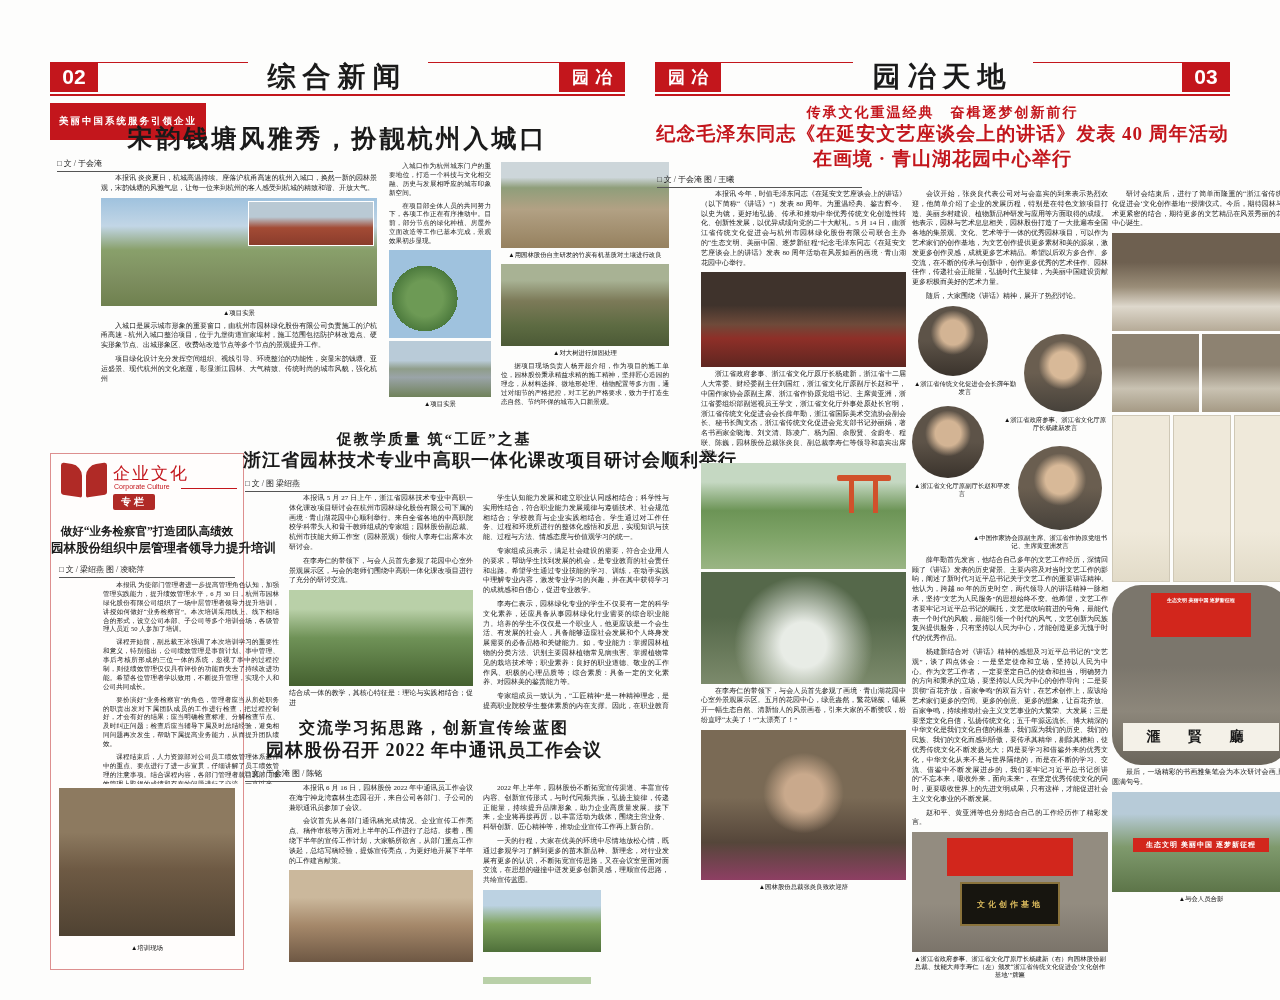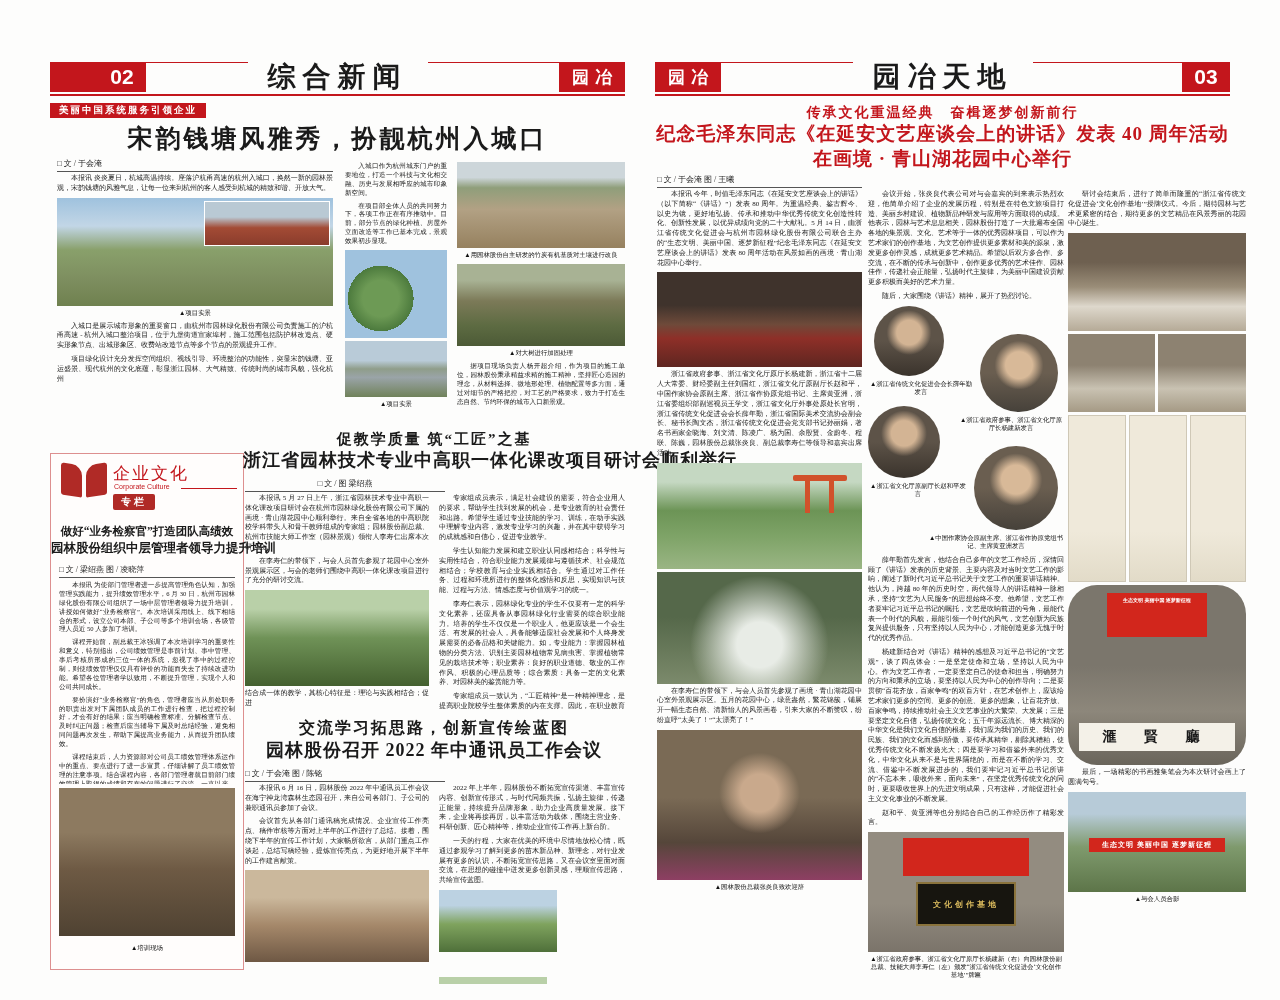--- a/index.html
+++ b/index.html
@@ -10,25 +10,25 @@
   .hdr{position:absolute;width:575px;height:34px;}
   .hdr-box{position:absolute;top:0;height:30px;background:#c3161c;color:#fff;display:flex;
     align-items:center;justify-content:center;font-weight:bold;}
   .hdr-num{width:48px;font-size:21px;font-family:"Liberation Sans",sans-serif;}
   .hdr-brand{width:66px;font-size:17px;letter-spacing:6px;padding-left:6px;box-sizing:border-box;}
   .hdr-line-top{position:absolute;top:0;height:0;border-top:1.5px solid #c3161c;}
   .hdr-line-bot{position:absolute;left:0;right:0;top:32px;border-top:2px solid #c3161c;}
   .hdr-title{position:absolute;left:50%;transform:translateX(-50%);top:-4px;background:#fdfdfc;
     padding:0 20px;font-size:28px;font-weight:bold;letter-spacing:7px;white-space:nowrap;}
   .tagline{position:absolute;background:#c3161c;color:#fff;font-size:9.5px;font-weight:bold;
-    letter-spacing:2px;height:15px;line-height:15px;padding:0 9px;}
+    letter-spacing:2px;height:15px;line-height:15px;padding:11px 9px;}
   
   .story-title{position:absolute;left:0;right:0;text-align:center;font-weight:bold;white-space:nowrap;}
   .byline{position:absolute;font-size:8px;color:#222;border-bottom:0.8px solid #555;padding-bottom:2px;}
-  .col{position:absolute;overflow:hidden;}
+  .col{position:absolute;overflow:hidden;margin-left:44px;}
   .para{font-size:7px;line-height:1.4;text-align:justify;text-indent:2em;margin:0 0 4px 0;}
   .para.small{font-size:6.6px;line-height:1.35;}
   .cap{font-size:6.4px;line-height:1.25;text-align:center;color:#111;margin:2px 0 5px 0;}
   .red{color:#c3161c;}
   
   .photo{position:relative;margin:0 0 3px 0;overflow:hidden;flex-shrink:0;}
   .ph-aerial{background:linear-gradient(180deg,#9fc2de 0%,#c2d6e6 26%,#89a06b 48%,#7e8f60 74%,#6f814f 100%);}
   .ph-bush{background:radial-gradient(circle at 35% 55%,#6d9a55 0 22%,#4c7a3d 40%,#9fc2de 0),linear-gradient(180deg,#a8c8e0 0 30%,#5d8447 70%,#486b33 100%);}
   .ph-road{background:linear-gradient(180deg,#b9cbd8 0 35%,#8f9d8a 50%,#9aa4a8 65%,#70825a 100%);}
   .ph-soil{background:linear-gradient(180deg,#cdd6da 0 18%,#8f9e7a 30%,#b2a184 55%,#96815f 100%);}
@@ -71,21 +71,21 @@
     letter-spacing:3px;padding:1px 8px;border-radius:2px;}
   .badge-line{position:absolute;border-top:1px solid #c3161c;}
 </style>
 </head>
 <body>
 
 <div id="canvas">
 
   <div class="hdr" style="left:50px;top:62px;">
     <div class="hdr-line-top" style="left:48px;right:66px;"></div>
-    <div class="hdr-box hdr-num" style="left:0;padding-left:48px;">
+    <div class="hdr-box hdr-num" style="left:0;">
         <span>02</span>
       </div>
     <div class="hdr-title"><span>综合新闻</span></div>
     <div class="hdr-box hdr-brand" style="right:0;">
         <span>园冶</span>
       </div>
     <div class="hdr-line-bot"></div>
   </div>
   <div class="tagline" style="left:50px;top:103px;"><span>美丽中国系统服务引领企业</span></div>
 
@@ -132,30 +132,30 @@
       <p class="para small">要扮演好“业务检察官”的角色，管理者应当从所处职务的职责出发对下属团队成员的工作进行检查，把过程控制好，才会有好的结果；应当明确检查标准、分解检查节点、及时纠正问题；检查后应当辅导下属及时总结经验，避免相同问题再次发生，帮助下属提高业务能力，从而提升团队绩效。</p>
       <p class="para small">课程结束后，人力资源部对公司员工绩效管理体系运作中的重点、要点进行了进一步宣贯，仔细讲解了员工绩效管理的注意事项。结合课程内容，各部门管理者就目前部门绩效管理上取得的成绩和存在的问题进行了交流。一直以来，园林股份都很注意创建学习型组织，通过系列培训学习，希望全体员工通过学习，使思想认识更上一层楼，将正确高效的工作方法更快地运用到具体工作中，从而提高组织效率，提升管理效益。</p>
     </div>
     <div class="photo ph-meeting abs" style="left:8px;top:334px;width:176px;height:148px;"></div>
     <div class="cap abs" style="left:8px;top:488px;width:176px;">▲培训现场</div>
   </div>
 
   <div class="abs" style="left:243px;top:430px;width:382px;height:284px;">
     <div class="story-title" style="top:0;font-size:15px;letter-spacing:2px;">促教学质量 筑“工匠”之基</div>
     <div class="story-title" style="top:18px;font-size:18px;letter-spacing:1px;">浙江省园林技术专业中高职一体化课改项目研讨会顺利举行</div>
-    <div class="byline" style="left:2px;top:48px;width:200px;text-align:center;">□ 文 / 图  梁绍燕</div>
+    <div class="byline" style="left:2px;top:48px;width:200px;">□ 文 / 图  梁绍燕</div>
     <div class="col" style="left:2px;top:64px;width:184px;height:218px;">
       <p class="para">本报讯  5 月 27 日上午，浙江省园林技术专业中高职一体化课改项目研讨会在杭州市园林绿化股份有限公司下属的画境 · 青山湖花园中心顺利举行。来自全省各地的中高职院校学科带头人和骨干教师组成的专家组；园林股份副总裁、杭州市技能大师工作室（园林景观）领衔人李寿仁出席本次研讨会。</p>
       <p class="para">在李寿仁的带领下，与会人员首先参观了花园中心室外景观展示区，与会的老师们围绕中高职一体化课改项目进行了充分的研讨交流。</p>
       <div class="photo ph-garden" style="height:96px;"></div>
       <p class="para" style="text-indent:0;">结合成一体的教学，其核心特征是：理论与实践相结合；促进</p>
     </div>
     <div class="col" style="left:196px;top:64px;width:186px;height:218px;">
+      <p class="para">学生认知能力发展和建立职业认同感相结合；科学性与实用性结合，符合职业能力发展规律与遵循技术、社会规范相结合；学校教育与企业实践相结合。学生通过对工作任务、过程和环境所进行的整体化感悟和反思，实现知识与技能、过程与方法、情感态度与价值观学习的统一。</p>
       <p class="para">专家组成员表示，满足社会建设的需要，符合企业用人的要求，帮助学生找到发展的机会，是专业教育的社会责任和出路。希望学生通过专业技能的学习、训练，在动手实践中理解专业内容，激发专业学习的兴趣，并在其中获得学习的成就感和自信心，促进专业教学。</p>
-      <p class="para">学生认知能力发展和建立职业认同感相结合；科学性与实用性结合，符合职业能力发展规律与遵循技术、社会规范相结合；学校教育与企业实践相结合。学生通过对工作任务、过程和环境所进行的整体化感悟和反思，实现知识与技能、过程与方法、情感态度与价值观学习的统一。</p>
       <p class="para">李寿仁表示，园林绿化专业的学生不仅要有一定的科学文化素养，还应具备从事园林绿化行业需要的综合职业能力。培养的学生不仅仅是一个职业人，他更应该是一个会生活、有发展的社会人，具备能够适应社会发展和个人终身发展需要的必备品格和关键能力。如，专业能力：掌握园林植物的分类方法、识别主要园林植物常见病虫害、掌握植物常见的栽培技术等；职业素养：良好的职业道德、敬业的工作作风、积极的心理品质等；综合素质：具备一定的文化素养、对园林美的鉴赏能力等。</p>
       <p class="para">专家组成员一致认为，“工匠精神”是一种精神理念，是提高职业院校学生整体素质的内在支撑。因此，在职业教育中要持续推进园林技能人才培养和园林技艺传承创新，促教学质量，筑“工匠”之基。</p>
     </div>
   </div>
 
   <div class="abs" style="left:243px;top:718px;width:382px;height:268px;">
     <div class="story-title" style="top:0;font-size:16px;letter-spacing:2px;">交流学习拓思路，创新宣传绘蓝图</div>
     <div class="story-title" style="top:20px;font-size:18px;letter-spacing:1px;">园林股份召开 2022 年中通讯员工作会议</div>
     <div class="byline" style="left:2px;top:50px;width:200px;">□ 文 / 于会淹  图 / 陈铭</div>
     <div class="col" style="left:2px;top:66px;width:184px;height:200px;">

